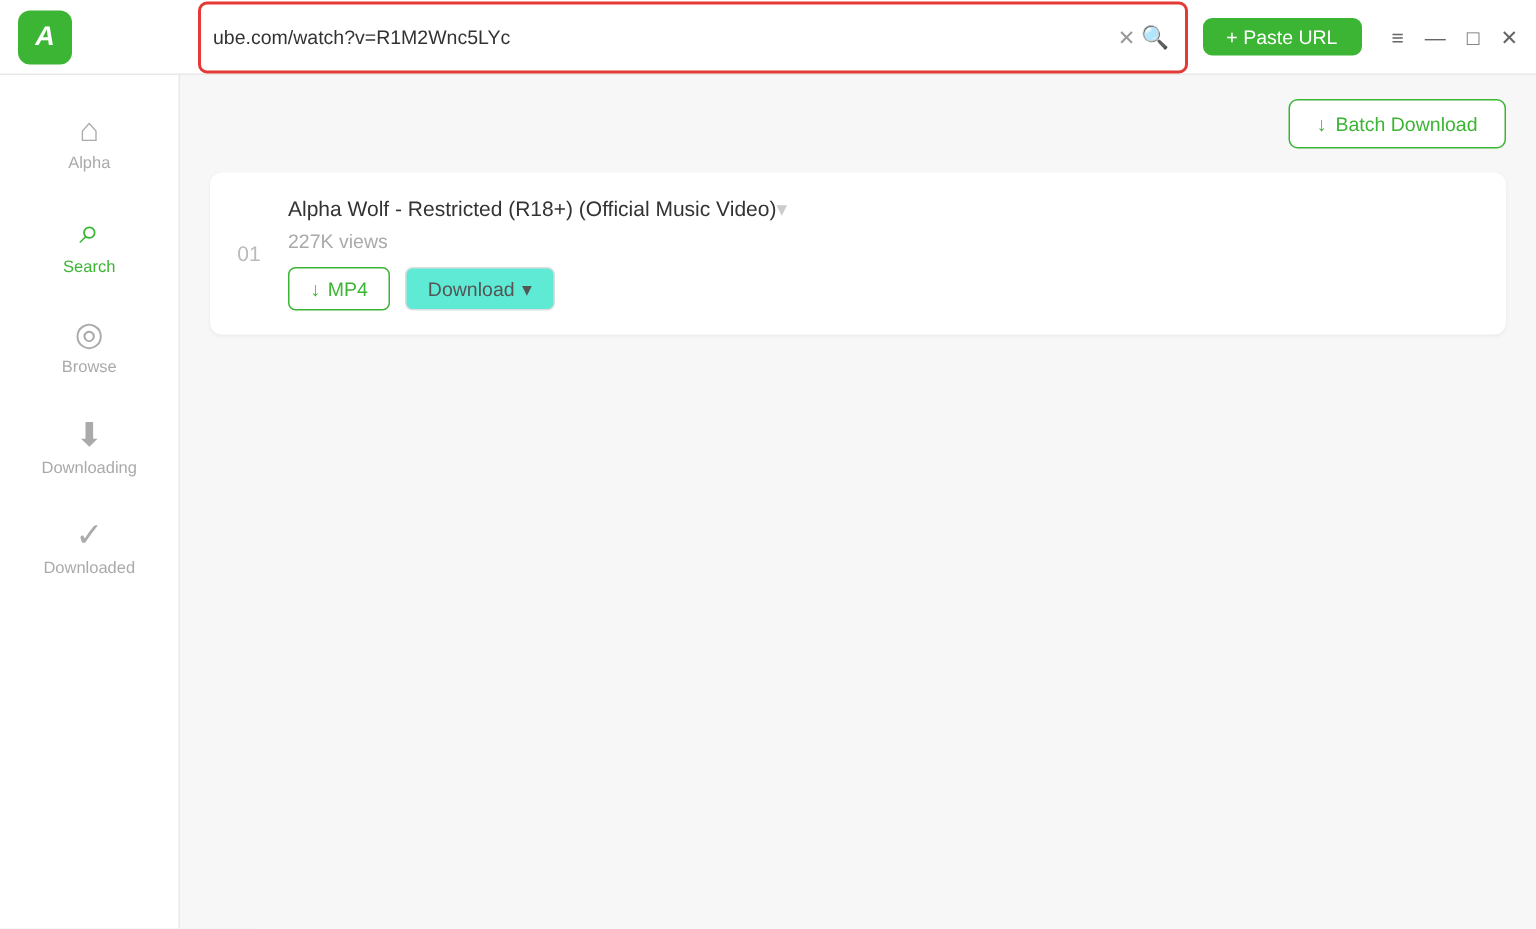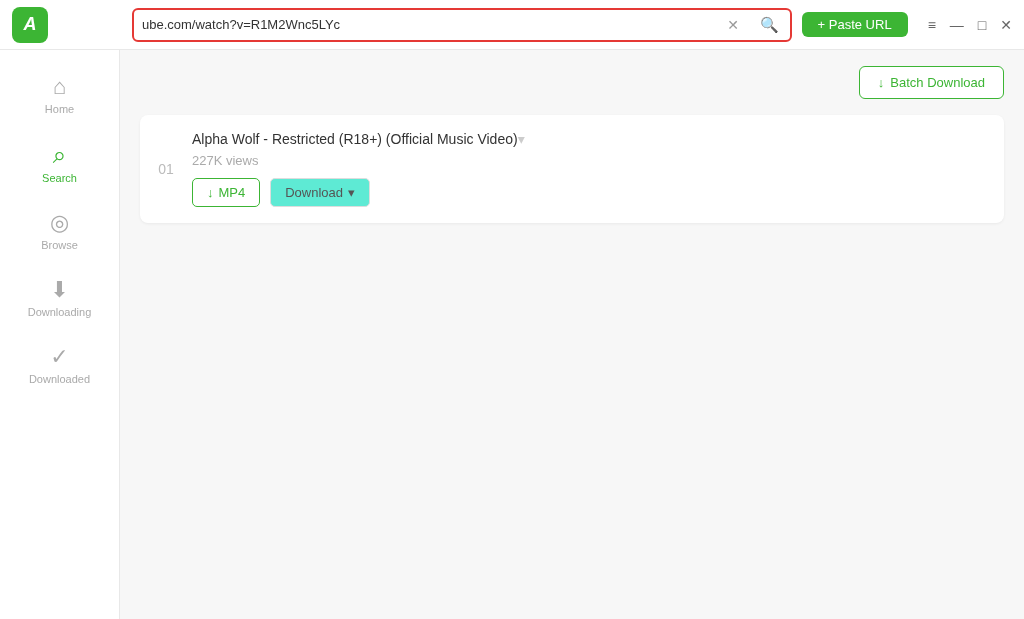--- a/index.html
+++ b/index.html
@@ -45,24 +45,24 @@
       font-style: italic;
       flex-shrink: 0;
     }
 
     .search-bar-container {
       flex: 1;
       display: flex;
       align-items: center;
       border: 2px solid #e53935;
       border-radius: 6px;
-      height: 34px;
+      height: 48px;
       padding: 0 8px;
       background: #fff;
-      gap: 18px;
+      gap: 0;
     }
 
     .search-bar-input {
       flex: 1;
       border: none;
       outline: none;
       font-size: 13px;
       color: #333;
       background: transparent;
     }
@@ -376,21 +376,21 @@
     <button class="win-ctrl">✕</button>
   </div>
 </div>
 
 <div class="main-layout">
 
   <div class="sidebar">
 
     <div class="sidebar-item">
       <span class="sidebar-icon">⌂</span>
-      <span class="sidebar-label">Home</span>
+      <span class="sidebar-label">Alpha</span>
     </div>
 
     <div class="sidebar-item active">
       <span class="sidebar-icon" style="font-size:24px;">⌕</span>
       <span class="sidebar-label">Search</span>
     </div>
 
     <div class="sidebar-item">
       <span class="sidebar-icon">◎</span>
       <span class="sidebar-label">Browse</span>

